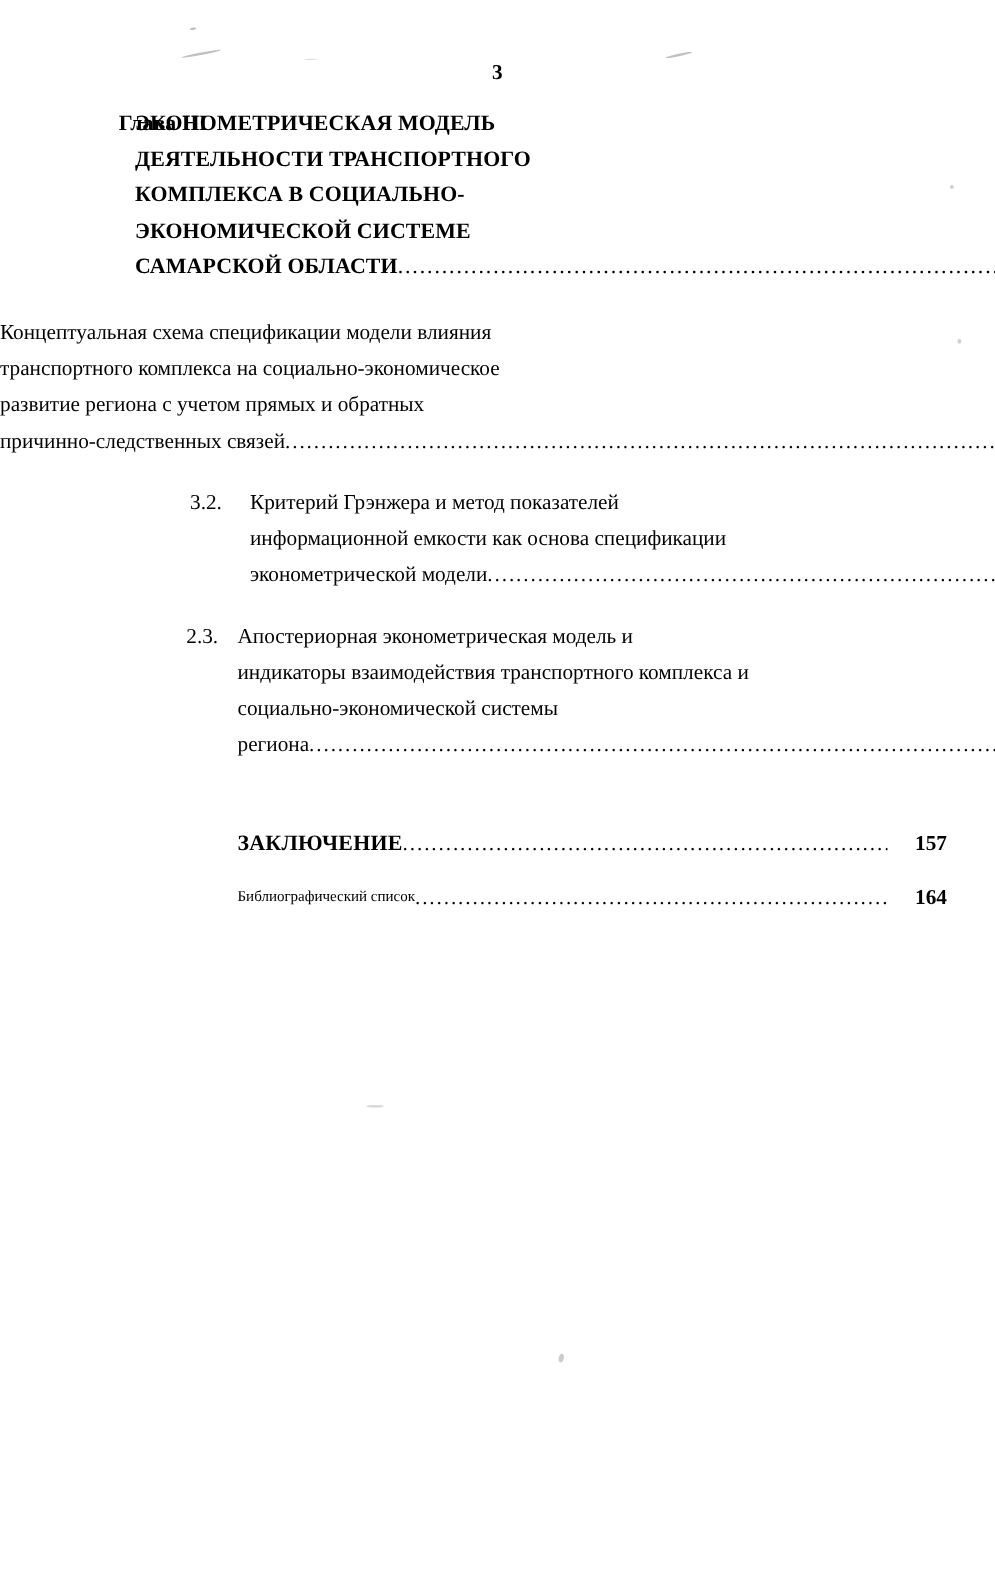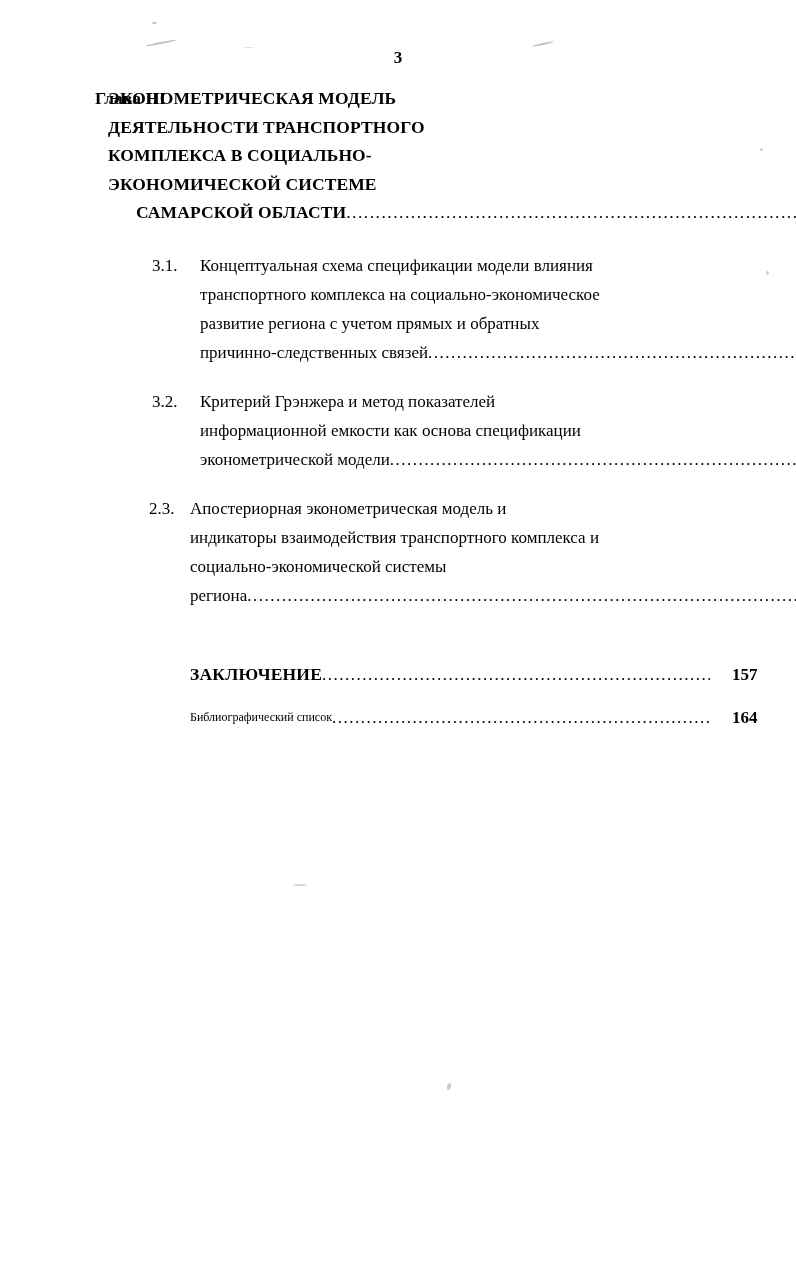--- a/index.html
+++ b/index.html
@@ -80,21 +80,21 @@
     font-weight: bold;
     line-height: 28.5px;
     letter-spacing: 0.1px;
   }
   .chapter-body .line { display: block; }
   .chapter-last {
     display: flex;
     align-items: baseline;
     width: 100%;
   }
-  .chapter-last .title-tail { white-space: nowrap; margin-left: 28px; }
+  .chapter-last .title-tail { white-space: nowrap; }
 
   
   .leader {
     flex: 1;
     overflow: hidden;
     white-space: nowrap;
     font-weight: normal;
     font-size: 17.5px;
     letter-spacing: 1.5px;
     line-height: 28.5px;
@@ -191,21 +191,20 @@
         <span class="line">ЭКОНОМИЧЕСКОЙ СИСТЕМЕ</span>
         <span class="chapter-last">
           <span class="title-tail">САМАРСКОЙ ОБЛАСТИ</span>
           <span class="leader"></span>
 
         </span>
       </div>
     </div>
 
     <div class="entry section-entry">
-      <div class="sec-num indent-a">3.1.</div>
       <div class="sec-body">
         <span class="line">Концептуальная схема спецификации модели влияния</span>
         <span class="line">транспортного комплекса  на социально-экономическое</span>
         <span class="line">развитие региона с учетом прямых и обратных</span>
         <span class="sec-last">
           <span class="text-tail">причинно-следственных связей</span>
           <span class="leader"></span>
 
         </span>
       </div>

